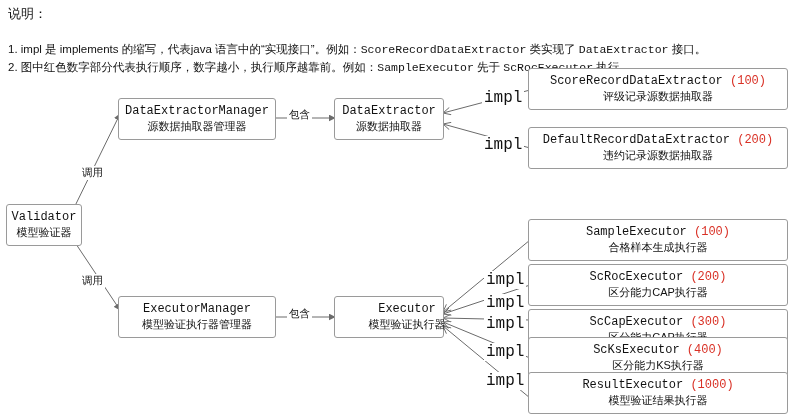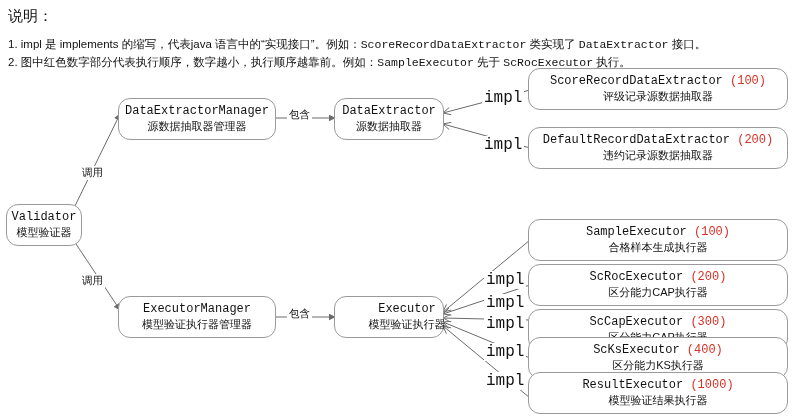--- a/index.html
+++ b/index.html
@@ -31,34 +31,34 @@
   .notes {
     position: absolute;
     left: 8px;
     top: 4px;
     width: 780px;
     font-size: 11.5px;
     line-height: 1.55;
     color: #111111;
   }
   .notes .note-title {
-    font-size: 15px;
-    margin-bottom: 9px;
+    font-size: 13px;
+    margin-bottom: 17px;
   }
   .notes .note-line {
     white-space: nowrap;
   }
   .mono {
     font-family: "Liberation Mono", monospace;
   }
   .node {
     position: absolute;
     box-sizing: border-box;
     border: 1px solid #9a9a9a;
-    border-radius: 12px;
+    border-radius: 3px;
     background: #ffffff;
     text-align: center;
     padding: 4px 6px;
     display: flex;
     flex-direction: column;
     justify-content: center;
     align-items: center;
   }
   .node .line1 {
     font-family: "Liberation Mono", monospace;

